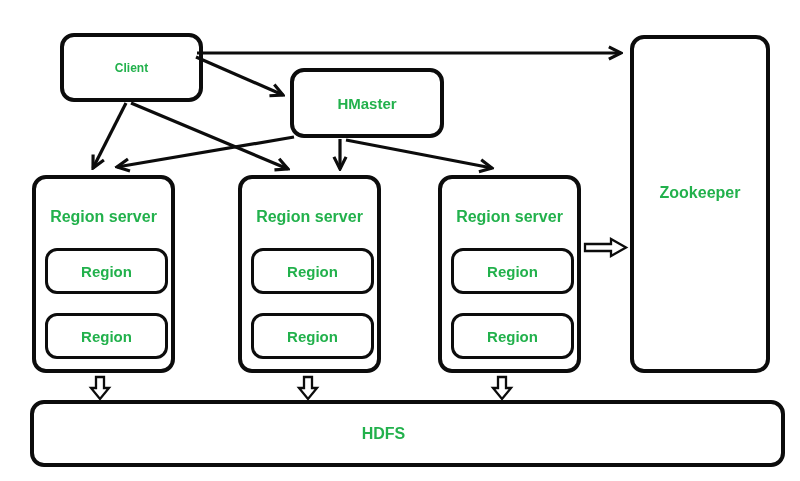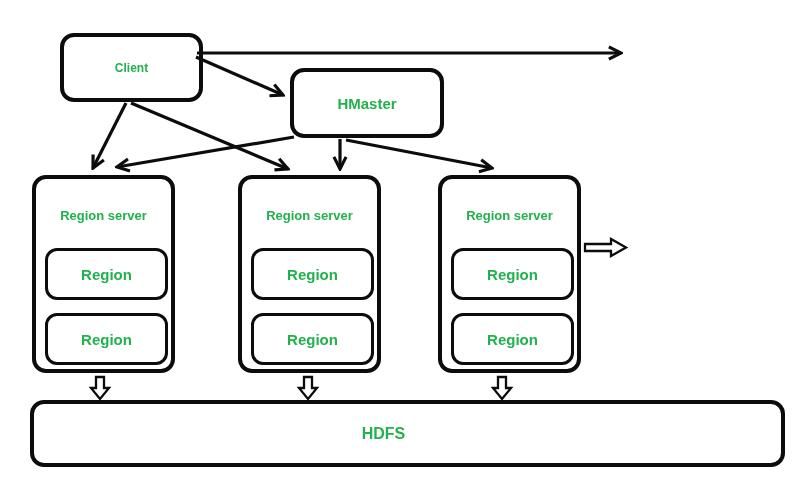--- a/index.html
+++ b/index.html
@@ -16,25 +16,25 @@
   .lbl{white-space:nowrap;}
   #client{left:60px;top:33px;width:143px;height:69px;font-size:12px;}
   #hmaster{left:290px;top:68px;width:154px;height:70px;font-size:15px;}
   #zookeeper{left:630px;top:35px;width:140px;height:338px;font-size:16px;padding-bottom:22px;}
   .rs{
     position:absolute;box-sizing:border-box;background:#fff;
     border:4px solid var(--line,#0c0c0c);border-radius:14px;
     top:175px;width:143px;height:198px;
   }
   #rs1{left:32px;} #rs2{left:238px;} #rs3{left:438px;}
-  .rs-label{position:absolute;top:29px;left:0;right:0;text-align:center;font-size:13px;}
+  .rs-label{position:absolute;top:29px;left:0;right:0;text-align:center;font-size:16px;}
   .region{
     position:absolute;box-sizing:border-box;background:#fff;
     border:3.5px solid var(--line,#0c0c0c);border-radius:12px;
-    left:9px;width:123px;height:52px;font-size:15px;
+    left:9px;width:123px;height:46px;font-size:15px;
     display:flex;align-items:center;justify-content:center;
   }
   .region.r0{top:69px;} .region.r1{top:134px;}
   #hdfs{left:30px;top:400px;width:755px;height:67px;font-size:16px;padding-right:48px;}
   svg.arrows{position:absolute;left:0;top:0;width:800px;height:481px;pointer-events:none;}
   .edge{stroke:var(--line,#0c0c0c);stroke-width:3.2;fill:none;}
   .head{stroke:var(--line,#0c0c0c);fill:none;}
   .hollow{stroke:var(--line,#0c0c0c);stroke-width:2.3;fill:#ffffff;}
 </style>
 </head>
@@ -43,20 +43,23 @@
 <div class="canvas">
 
   <div class="node center" id="client">
     <span class="lbl">Client</span>
   </div>
 
   <div class="node center" id="hmaster">
     <span class="lbl">HMaster</span>
   </div>
 
+  <div class="node center" id="zookeeper">
+    <span class="lbl">Zookeeper</span>
+  </div>
 
   <div class="rs" id="rs1">
     <div class="rs-label">Region server</div>
     <div class="region r0">
       <span class="lbl">Region</span>
     </div>
     <div class="region r1">
       <span class="lbl">Region</span>
     </div>
   </div>

